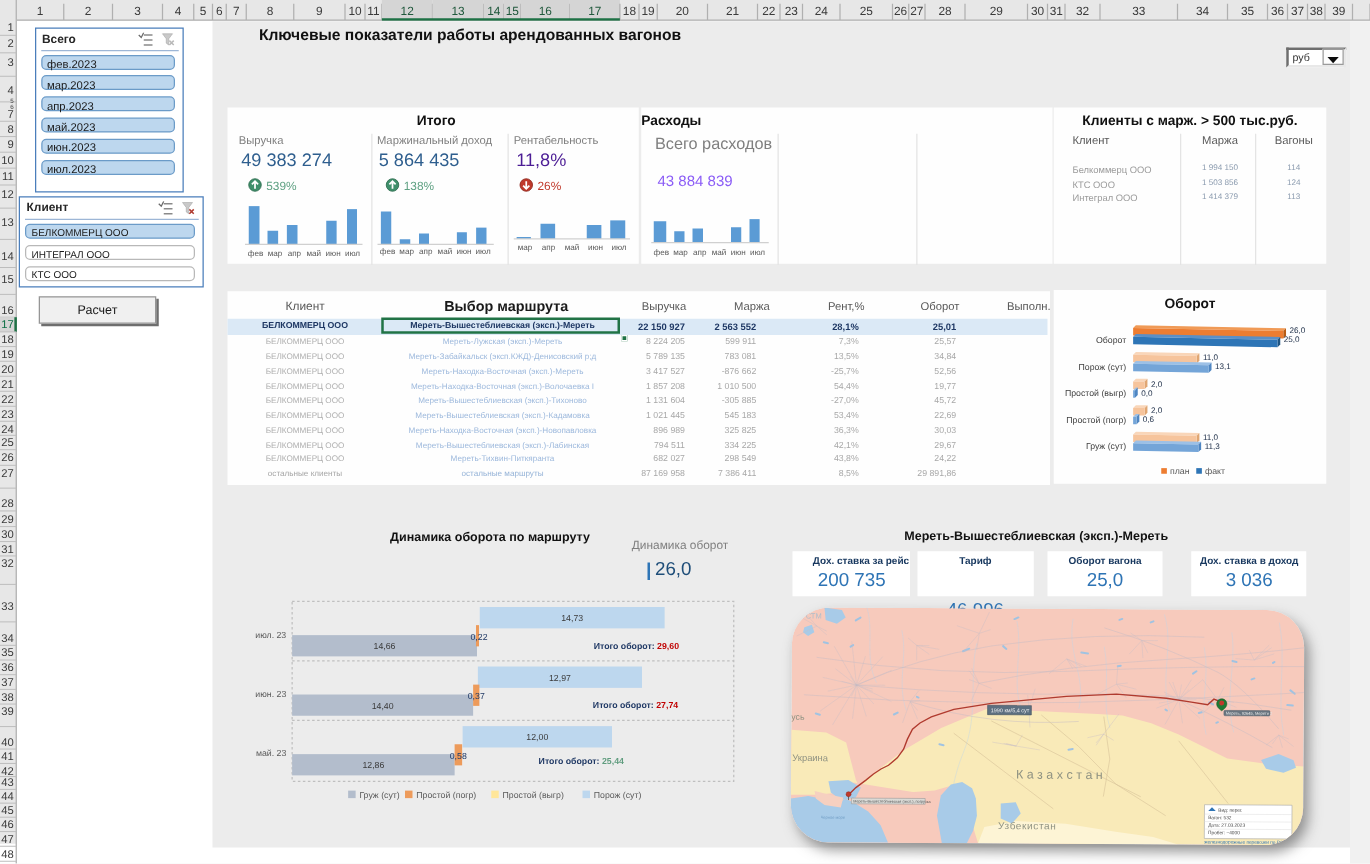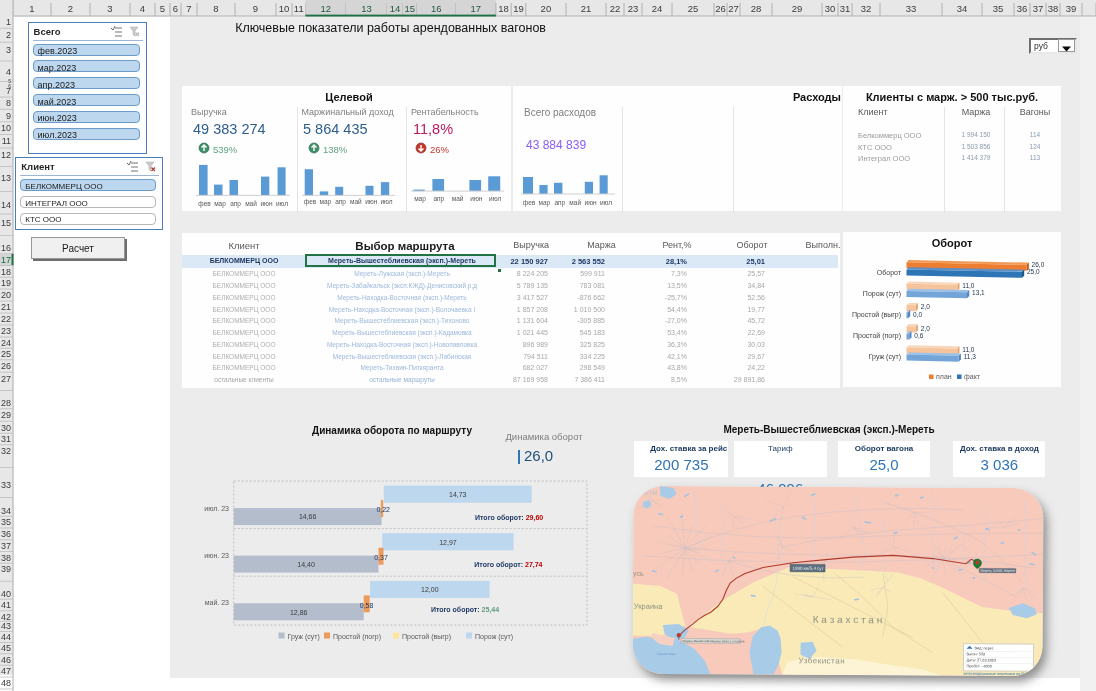--- a/index.html
+++ b/index.html
@@ -239,26 +239,26 @@
     <div style="position:absolute;left:4px;top:37.8px;width:136px;height:12px;background:#fff;border:1px solid #b8b8b8;border-radius:4px;font-size:8px;color:#1a1a1a;padding:1.5px 0 0 4px;">ИНТЕГРАЛ ООО</div>
     <div style="position:absolute;left:4px;top:54.599999999999994px;width:136px;height:12px;background:#fff;border:1px solid #b8b8b8;border-radius:4px;font-size:8px;color:#1a1a1a;padding:1.5px 0 0 4px;">КТС ООО</div>
   </div>
 <div style="position:absolute;left:31px;top:237px;width:94px;height:22px;background:#f0f0f0;border:1px solid #969696;box-shadow:2px 2px 0 #6e6e6e;font-size:10px;color:#1a1a1a;text-align:center;line-height:22px;">Расчет</div>
 <div style="position:absolute;left:1029px;top:38px;width:48px;height:16px;background:#fff;border:2px solid #6e6e6e;border-right-color:#e8e8e8;border-bottom-color:#e8e8e8;">
     <div style="position:absolute;left:3px;top:1px;font-size:8.5px;color:#333">руб</div>
     <div style="position:absolute;right:0;top:-1px;width:17px;height:13px;background:#fdfdfd;border:1px solid #9a9a9a;"><svg width="15" height="11">
         <path d="M3,3.5 L12,3.5 L7.5,8.5 Z" fill="#0a0a0a"></path>
       </svg></div>
   </div>
-<div style="position:absolute;left:206px;top:21px;width:340px;text-align:right;font-size:12.5px;white-space:nowrap;font-weight:normal;color:#111">Ключевые показатели работы арендованных вагонов</div>
+<div style="position:absolute;left:206px;top:21px;width:340px;text-align:center;font-size:12.5px;white-space:nowrap;font-weight:bold;color:#111">Ключевые показатели работы арендованных вагонов</div>
 <div style="position:absolute;left:182px;top:86px;width:328.5px;height:125px;background:#fefefe"></div>
 <div style="position:absolute;left:513px;top:86px;width:328.5px;height:125px;background:#fefefe"></div>
 <div style="position:absolute;left:843px;top:86px;width:217.5px;height:125px;background:#fefefe"></div>
-<div style="position:absolute;left:185px;top:91px;width:328px;text-align:center;font-size:11px;font-weight:bold;color:#111">Целевой</div>
-<div style="position:absolute;left:513px;top:91px;width:328px;text-align:right;font-size:11px;font-weight:bold;color:#111">Расходы</div>
+<div style="position:absolute;left:185px;top:91px;width:328px;text-align:center;font-size:11px;font-weight:bold;color:#111">Итого</div>
+<div style="position:absolute;left:513px;top:91px;width:328px;text-align:left;font-size:11px;font-weight:bold;color:#111">Расходы</div>
 <div style="position:absolute;left:843px;top:91px;width:218px;text-align:center;font-size:11px;font-weight:bold;color:#111">Клиенты с марж. &gt; 500 тыс.руб.</div>
 <div style="position:absolute;left:296.5px;top:107px;width:1px;height:105px;background:#e4e4e4"></div>
 <div style="position:absolute;left:406px;top:107px;width:1px;height:105px;background:#e4e4e4"></div>
 <div style="position:absolute;left:621.5px;top:107px;width:1px;height:105px;background:#e4e4e4"></div>
 <div style="position:absolute;left:733.2px;top:107px;width:1px;height:105px;background:#e4e4e4"></div>
 <div style="position:absolute;left:944.4px;top:107px;width:1px;height:105px;background:#e4e4e4"></div>
 <div style="position:absolute;left:1003.5px;top:107px;width:1px;height:105px;background:#e4e4e4"></div>
 <div style="position:absolute;left:191px;top:107px;font-size:9px;color:#7f7f7f">Выручка</div>
 <div style="position:absolute;left:193px;top:121px;font-size:14.5px;color:#2e5e8e">49 383 274</div>
 <svg width="24" height="24" style="position:absolute;left:197px;top:141px">
@@ -267,27 +267,27 @@
   </svg>
 <div style="position:absolute;left:213px;top:143.5px;font-size:9.5px;color:#5fa183">539%</div>
 <div style="position:absolute;left:301.5px;top:107px;font-size:9px;color:#7f7f7f">Маржинальный доход</div>
 <div style="position:absolute;left:303px;top:121px;font-size:14.5px;color:#2e5e8e">5 864 435</div>
 <svg width="24" height="24" style="position:absolute;left:307px;top:141px">
     <circle cx="7" cy="7" r="5" fill="#3f8f6b" stroke="#2f6e50" stroke-width="0.7"></circle>
     <path d="M7,10 L7,4 M4.5,6.5 L7,4 L9.5,6.5" stroke="#fff" stroke-width="1.4" fill="none"></path>
   </svg>
 <div style="position:absolute;left:323px;top:143.5px;font-size:9.5px;color:#5fa183">138%</div>
 <div style="position:absolute;left:411px;top:107px;font-size:9px;color:#7f7f7f">Рентабельность</div>
-<div style="position:absolute;left:413px;top:121px;font-size:14.5px;color:#be185d">11,8%</div>
+<div style="position:absolute;left:413px;top:121px;font-size:14.5px;color:#4c1d95">11,8%</div>
 <svg width="24" height="24" style="position:absolute;left:414px;top:141px">
     <circle cx="7" cy="7" r="5" fill="#c0392b" stroke="#8f2a20" stroke-width="0.7"></circle>
     <path d="M7,4 L7,10 M4.5,7.5 L7,10 L9.5,7.5" stroke="#fff" stroke-width="1.4" fill="none"></path>
   </svg>
 <div style="position:absolute;left:430px;top:143.5px;font-size:9.5px;color:#c0392b">26%</div>
-<div style="position:absolute;left:524px;top:107px;font-size:10px;color:#7f7f7f">Всего расходов</div>
+<div style="position:absolute;left:524px;top:107px;font-size:13px;color:#7f7f7f">Всего расходов</div>
 <div style="position:absolute;left:526px;top:138px;font-size:12px;color:#8b5cf6">43 884 839</div>
 <div style="position:absolute;left:194.5px;top:199.5px;width:20px;text-align:center;font-size:6.5px;color:#595959">фев</div>
 <div style="position:absolute;left:210.0px;top:199.5px;width:20px;text-align:center;font-size:6.5px;color:#595959">мар</div>
 <div style="position:absolute;left:225.5px;top:199.5px;width:20px;text-align:center;font-size:6.5px;color:#595959">апр</div>
 <div style="position:absolute;left:241.0px;top:199.5px;width:20px;text-align:center;font-size:6.5px;color:#595959">май</div>
 <div style="position:absolute;left:256.5px;top:199.5px;width:20px;text-align:center;font-size:6.5px;color:#595959">июн</div>
 <div style="position:absolute;left:272.0px;top:199.5px;width:20px;text-align:center;font-size:6.5px;color:#595959">июл</div>
 <div style="position:absolute;left:300.0px;top:198px;width:20px;text-align:center;font-size:6.5px;color:#595959">фев</div>
 <div style="position:absolute;left:315.3px;top:198px;width:20px;text-align:center;font-size:6.5px;color:#595959">мар</div>
 <div style="position:absolute;left:330.6px;top:198px;width:20px;text-align:center;font-size:6.5px;color:#595959">апр</div>
@@ -515,21 +515,21 @@
     <rect x="393" y="632.5" width="6" height="6" fill="#ffe699"></rect>
     <text x="402" y="638.5" font-size="7" fill="#595959">Простой (выгр)</text>
     <rect x="466" y="632.5" width="6" height="6" fill="#bdd7ee"></rect>
     <text x="475" y="638.5" font-size="7" fill="#595959">Порож (сут)</text>
   </svg>
 <div style="position:absolute;left:659px;top:424px;width:340px;text-align:center;font-size:10px;font-weight:bold;color:#111">Мереть-Вышестеблиевская (эксп.)-Мереть</div>
 <div style="position:absolute;left:634.3px;top:440.8px;width:94.2px;height:36.4px;background:#fff"></div>
 <div style="position:absolute;left:634.3px;top:443.5px;width:109px;text-align:center;font-size:8px;font-weight:bold;color:#17375e;white-space:nowrap">Дох. ставка за рейс</div>
 <div style="position:absolute;left:634.3px;top:456px;width:94.2px;text-align:center;font-size:15px;color:#2e74b5">200 735</div>
 <div style="position:absolute;left:733.6px;top:440.8px;width:93.4px;height:36.4px;background:#fff"></div>
-<div style="position:absolute;left:733.6px;top:443.5px;width:93.4px;text-align:center;font-size:8px;font-weight:normal;color:#17375e;white-space:nowrap">Тариф</div>
+<div style="position:absolute;left:733.6px;top:443.5px;width:93.4px;text-align:center;font-size:8px;font-weight:bold;color:#17375e;white-space:nowrap">Тариф</div>
 <div style="position:absolute;left:733.6px;top:480px;width:93.4px;text-align:center;font-size:15px;color:#2e74b5">46 996</div>
 <div style="position:absolute;left:838.2px;top:440.8px;width:91.6px;height:36.4px;background:#fff"></div>
 <div style="position:absolute;left:838.2px;top:443.5px;width:91.6px;text-align:center;font-size:8px;font-weight:bold;color:#17375e;white-space:nowrap">Оборот вагона</div>
 <div style="position:absolute;left:838.2px;top:456px;width:91.6px;text-align:center;font-size:15px;color:#2e74b5">25,0</div>
 <div style="position:absolute;left:953.3px;top:440.8px;width:92.1px;height:36.4px;background:#fff"></div>
 <div style="position:absolute;left:953.3px;top:443.5px;width:92.1px;text-align:center;font-size:8px;font-weight:bold;color:#17375e;white-space:nowrap">Дох. ставка в доход</div>
 <div style="position:absolute;left:953.3px;top:456px;width:92.1px;text-align:center;font-size:15px;color:#2e74b5">3 036</div>
 <svg width="410" height="188" viewBox="0 0 410 188" style="position:absolute;left:633.4px;top:487px;border-radius:30px;box-shadow:4px 6px 10px rgba(95,95,95,0.65);transform:rotate(0.35deg)">
     <defs>
       <clipPath id="mclip">

